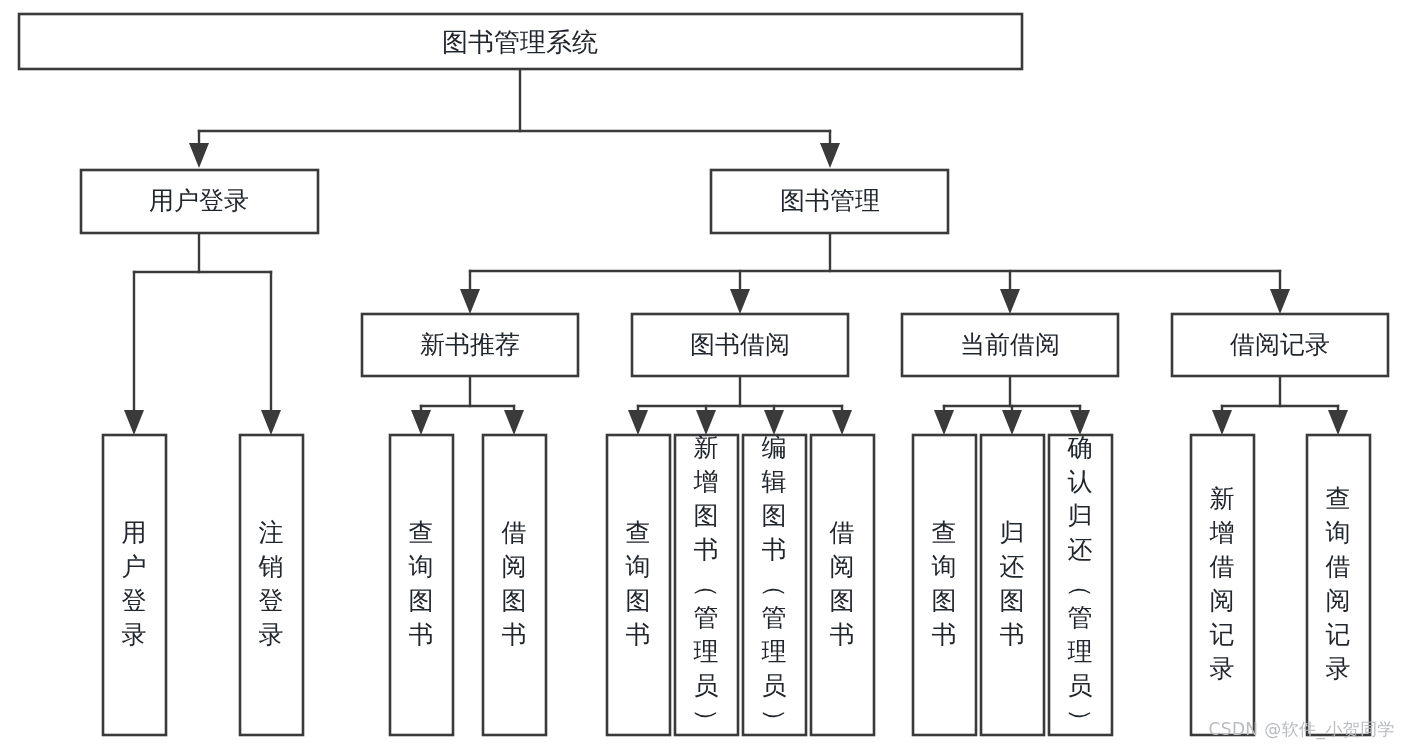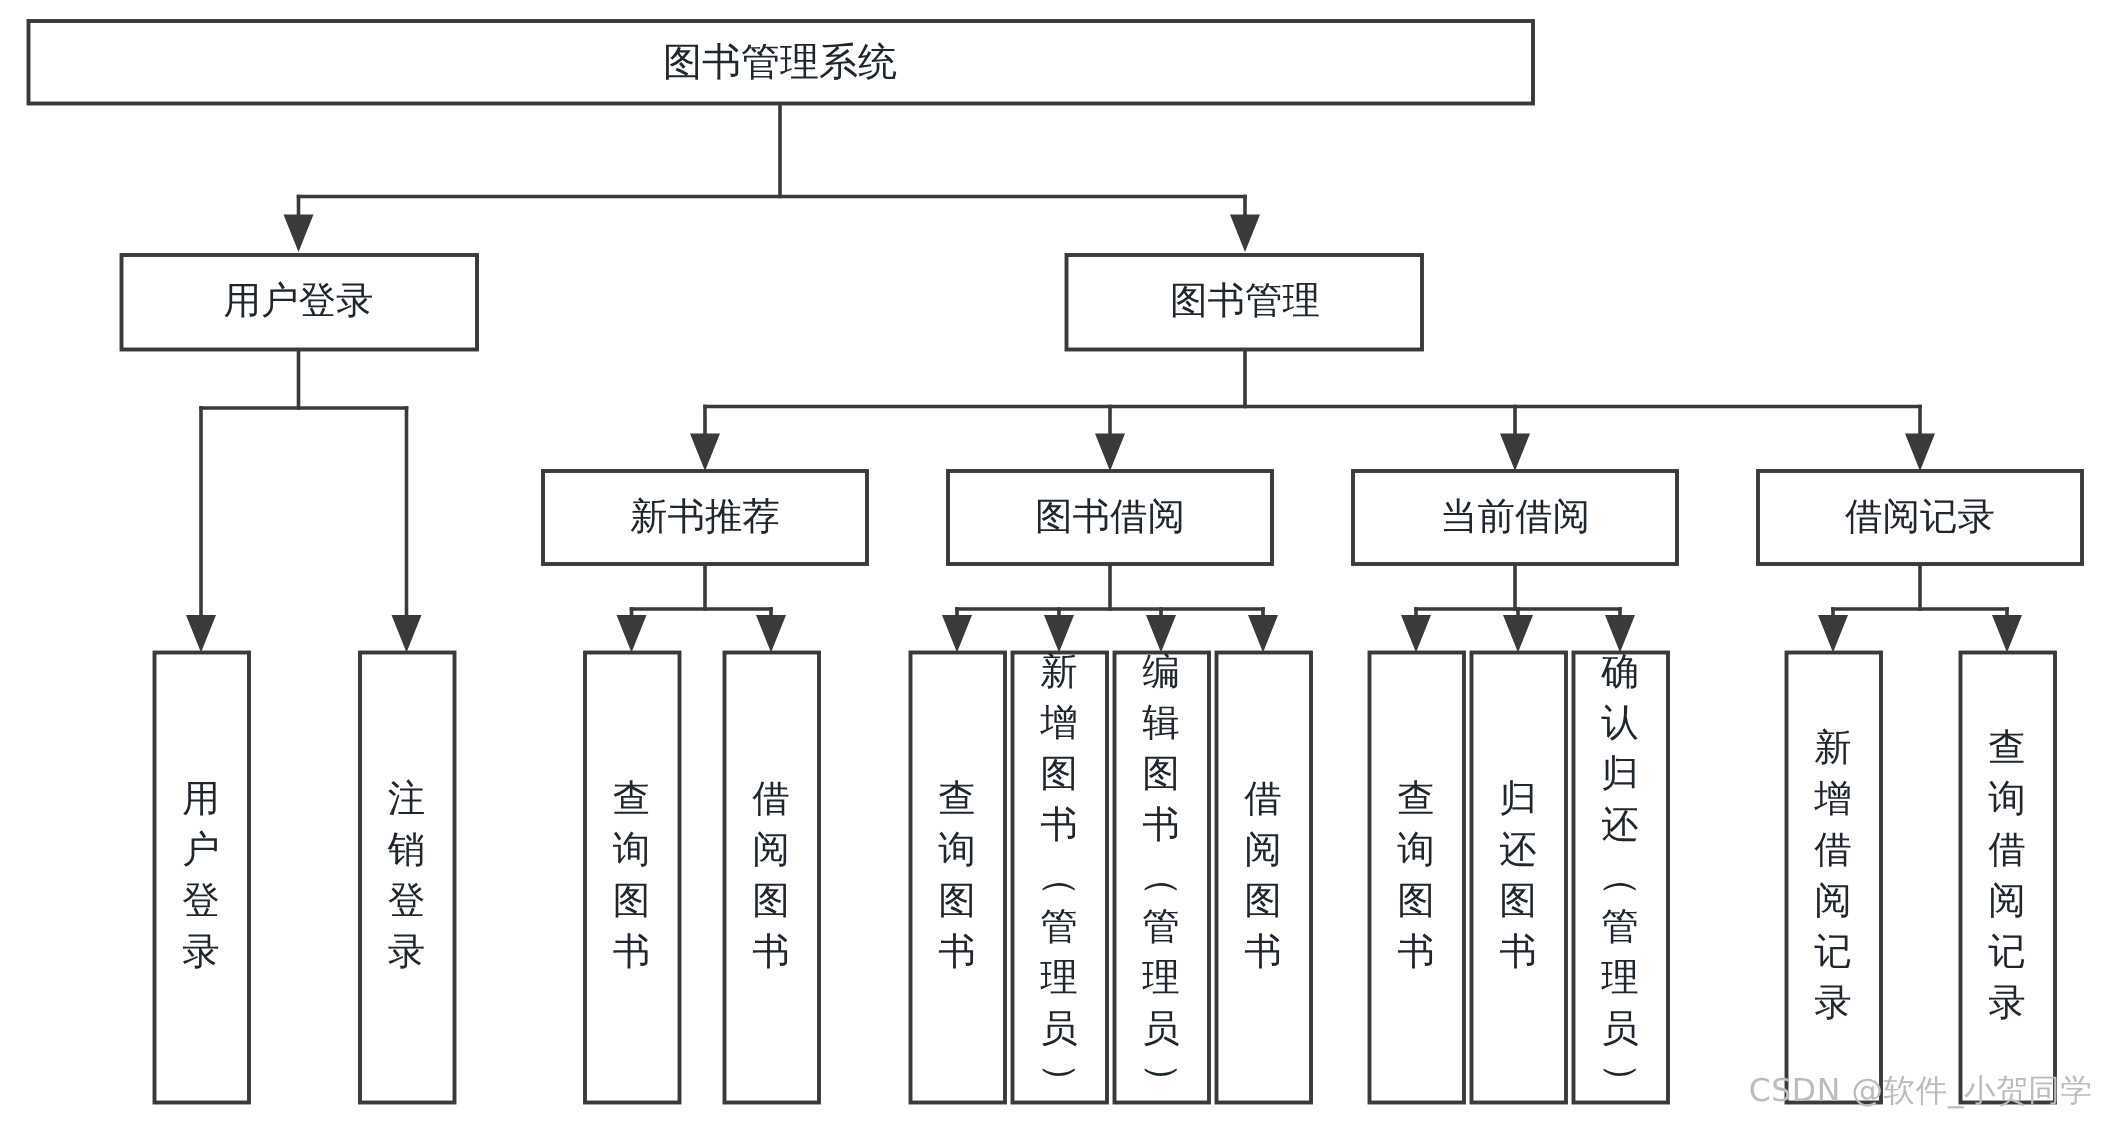--- a/index.html
+++ b/index.html
@@ -52,21 +52,21 @@
     font-size: 25px;
   }
   .label-root {
     font-size: 26px;
   }
   .watermark {
     position: absolute;
     right: 10px;
     bottom: 6px;
     font-family: "DejaVu Sans", "Liberation Sans", sans-serif;
-    font-size: 21px;
+    font-size: 17px;
     color: #b9bcc0;
     white-space: nowrap;
     letter-spacing: 0.4px;
   }
 </style>
 </head>
 <body>
 
 <div id="diagram-root">
 

